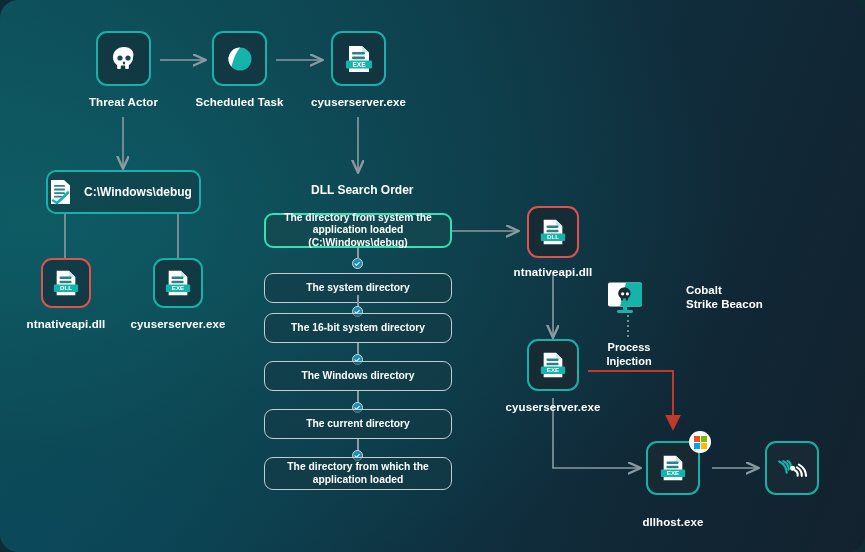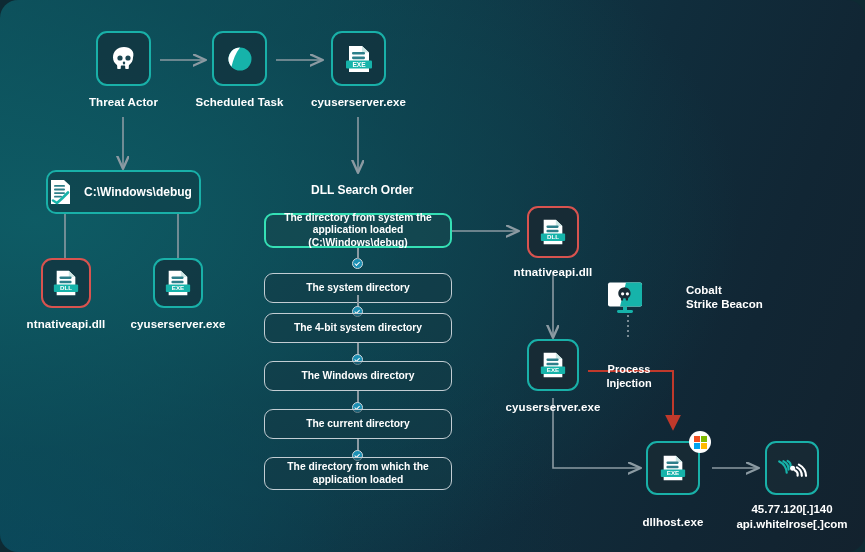--- a/index.html
+++ b/index.html
@@ -223,21 +223,21 @@
 
   <div class="sectitle" style="left:311px; top:183px;">DLL Search Order</div>
 
   <div class="step active" style="left:264px; top:213px; width:188px; height:35px;">The directory from system the application loaded (C:\Windows\debug)</div>
   <div class="stepdot" style="left:352px; top:258px;"></div>
   <div class="vline" style="left:357px; top:248px; height:11px;"></div>
   <div class="step" style="left:264px; top:265px; width:188px; height:30px;margin-top:8px;">The system directory</div>
 
   <div class="vline" style="left:357px; top:295px; height:12px;"></div>
   <div class="stepdot" style="left:352px; top:306px;"></div>
-  <div class="step" style="left:264px; top:313px; width:188px; height:30px;">The 4-bit system directory</div>
+  <div class="step" style="left:264px; top:313px; width:188px; height:30px;">The 16-bit system directory</div>
 
   <div class="vline" style="left:357px; top:343px; height:12px;"></div>
   <div class="stepdot" style="left:352px; top:354px;"></div>
   <div class="step" style="left:264px; top:361px; width:188px; height:30px;">The Windows directory</div>
 
   <div class="vline" style="left:357px; top:391px; height:12px;"></div>
   <div class="stepdot" style="left:352px; top:402px;"></div>
   <div class="step" style="left:264px; top:409px; width:188px; height:30px;">The current directory</div>
 
   <div class="vline" style="left:357px; top:439px; height:12px;"></div>
@@ -265,21 +265,21 @@
       <path d="M19 6.2c-4 0-6.7 2.8-6.7 6.3 0 2.1 1 3.4 2.1 4.3.3.2.5.6.5 1v1.1c0 .4.3.6.6.6h1c.4 0 .6-.2.6-.6v-1c0-.4.3-.6.6-.6h1.5c.4 0 .6.2.6.6v1c0 .4.3.6.6.6h1c.3 0 .6-.2.6-.6v-1.1c0-.4.2-.8.5-1 1.1-.9 2.1-2.2 2.1-4.3 0-3.5-2.7-6.3-6.7-6.3z" fill="#182a34"></path>
       <circle cx="16.6" cy="12.8" r="1.6" fill="#ffffff"></circle>
       <circle cx="21.4" cy="12.8" r="1.6" fill="#ffffff"></circle>
     </svg>
   </div>
   <div style="position:absolute; left:686px; top:283px; color:#fff; font-weight:bold; font-size:11.5px; line-height:14px;">
     <div>Cobalt</div>
     <div>Strike Beacon</div>
   </div>
 
-  <div style="position:absolute; left:596px; top:341px; width:66px; color:#fff; font-weight:bold; font-size:11px; line-height:13.5px; text-align:center;margin-top:22px;">
+  <div style="position:absolute; left:596px; top:341px; width:66px; color:#fff; font-weight:bold; font-size:11px; line-height:13.5px; text-align:center;">
     <div>Process</div>
     <div>Injection</div>
   </div>
 
   <div class="tile dark" style="left:527px; top:339px; width:52px; height:52px;">
     <svg width="28" height="30" viewBox="0 0 30 32">
       <path d="M5 3 h13 l7 6.5 V29 H5 Z" fill="#ffffff"></path>
       <path d="M18 3 l7 6.5 h-7 Z" fill="#cfe8e6"></path>
       <rect x="8" y="9" width="13" height="2.6" rx="1.1" fill="#2d7f8a"></rect>
       <rect x="8" y="13.6" width="13" height="2.6" rx="1.1" fill="#2d7f8a"></rect>
@@ -317,18 +317,14 @@
         <path d="M10.7 20.7 A13.4 13.4 0 0 0 3.2 9.4"></path>
       </g>
       <circle cx="16.6" cy="16.2" r="2.5" fill="#ffffff"></circle>
       <g stroke="#ffffff" stroke-width="2.2" fill="none" stroke-linecap="round">
         <path d="M18.8 18.2 A5 5 0 0 1 21.6 23.6"></path>
         <path d="M20.9 15.4 A9.2 9.2 0 0 1 25.8 23.8"></path>
         <path d="M22.9 12.6 A13.4 13.4 0 0 1 30 23.8"></path>
       </g>
     </svg>
   </div>
-  <div style="position:absolute; left:722px; top:502px; width:140px; color:#fff; font-weight:bold; font-size:11.5px; line-height:14.5px; text-align:center;">
-    <div>45.77.120[.]140</div>
-    <div>api.whitelrose[.]com</div>
-  </div>
 
 </div>
 
 </body></html>

